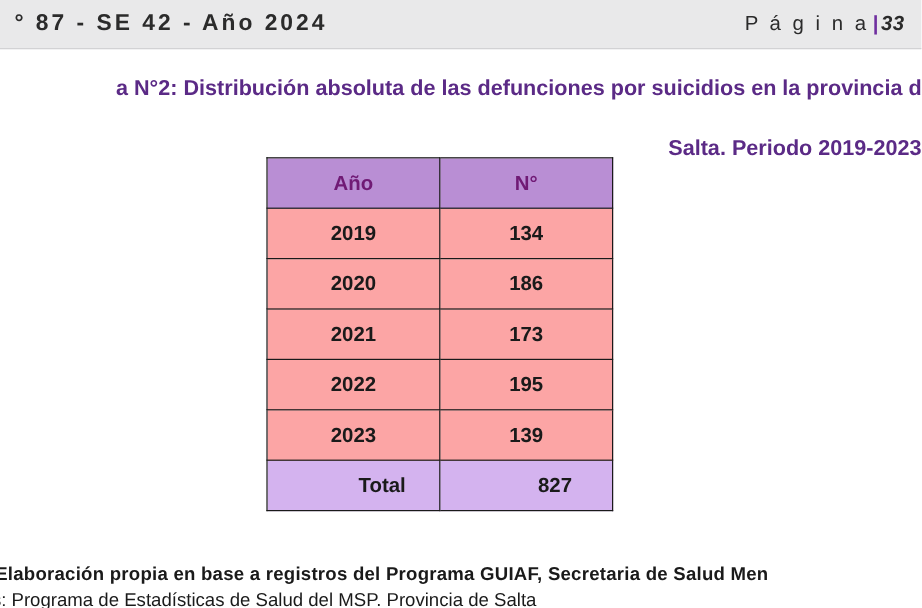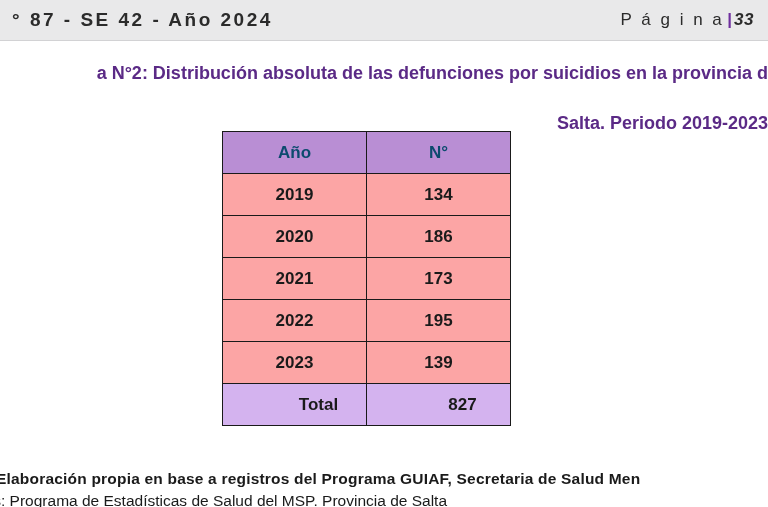--- a/index.html
+++ b/index.html
@@ -96,21 +96,21 @@
   table.data-table td {
     border: 1px solid #1a1a1a;
     text-align: center;
     font-size: 17px;
     height: 41px;
     padding: 0;
     color: #1a1a1a;
   }
   table.data-table th {
     background: #b98ed4;
-    color: #0c4a6e;
+    color: #701a75;
     font-weight: bold;
     font-size: 17px;
   }
   table.data-table col.c1 { width: 144px; }
   table.data-table col.c2 { width: 144px; }
   table.data-table td {
     background: #fca5a5;
     font-weight: bold;
   }
   table.data-table tr.total-row td {

